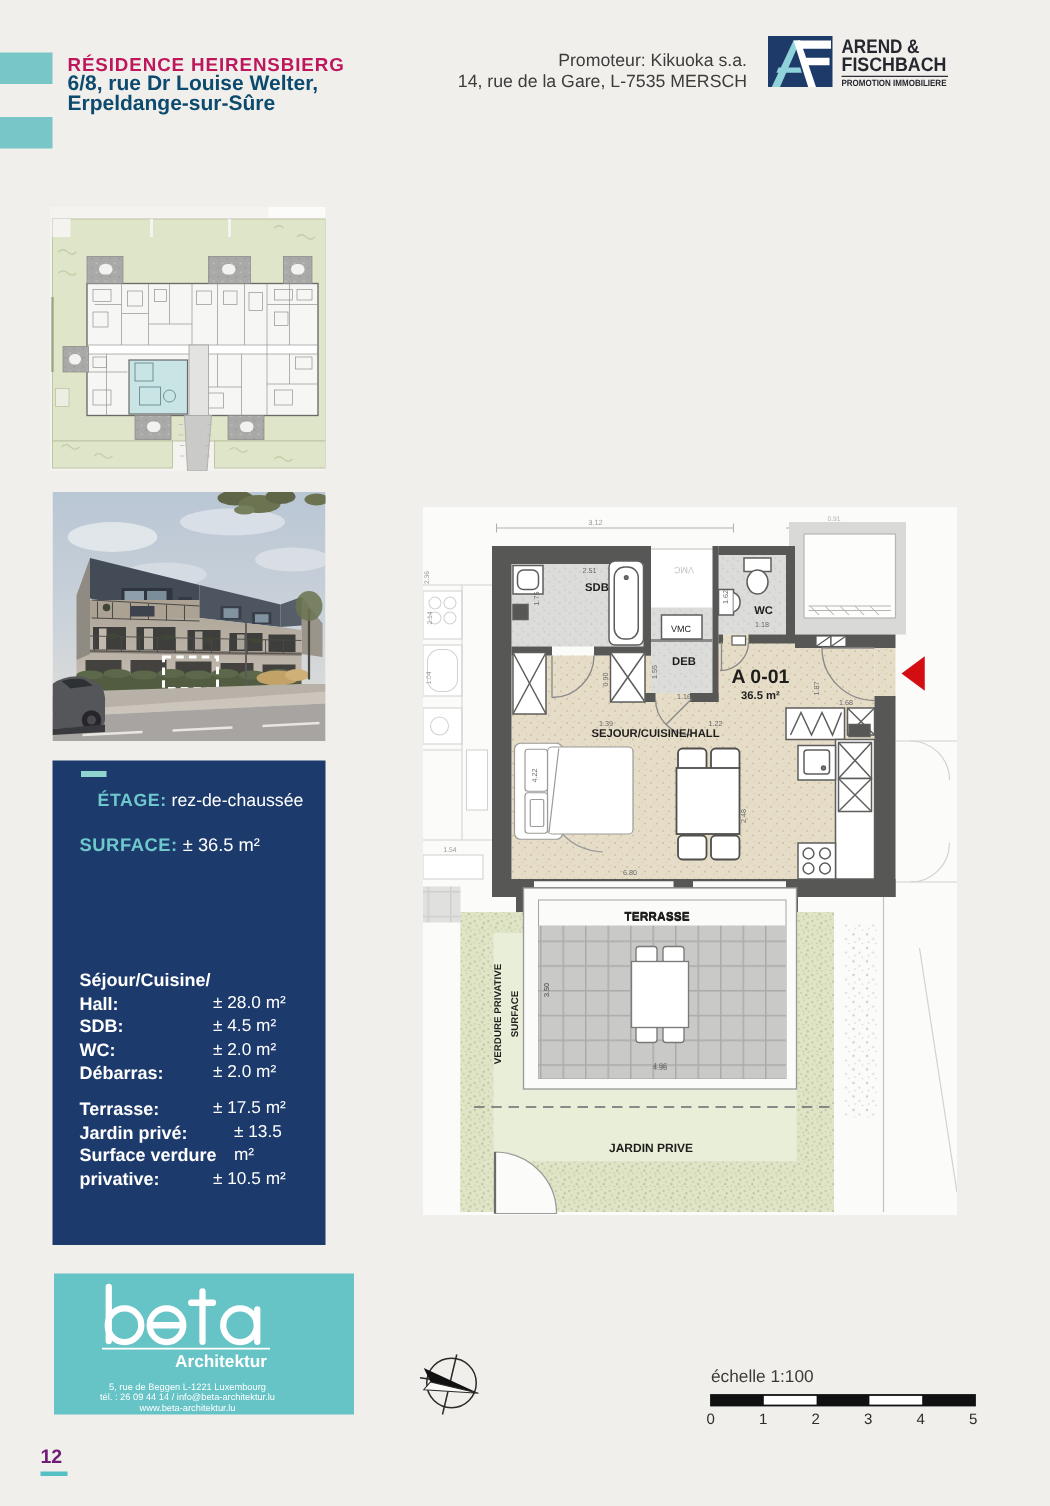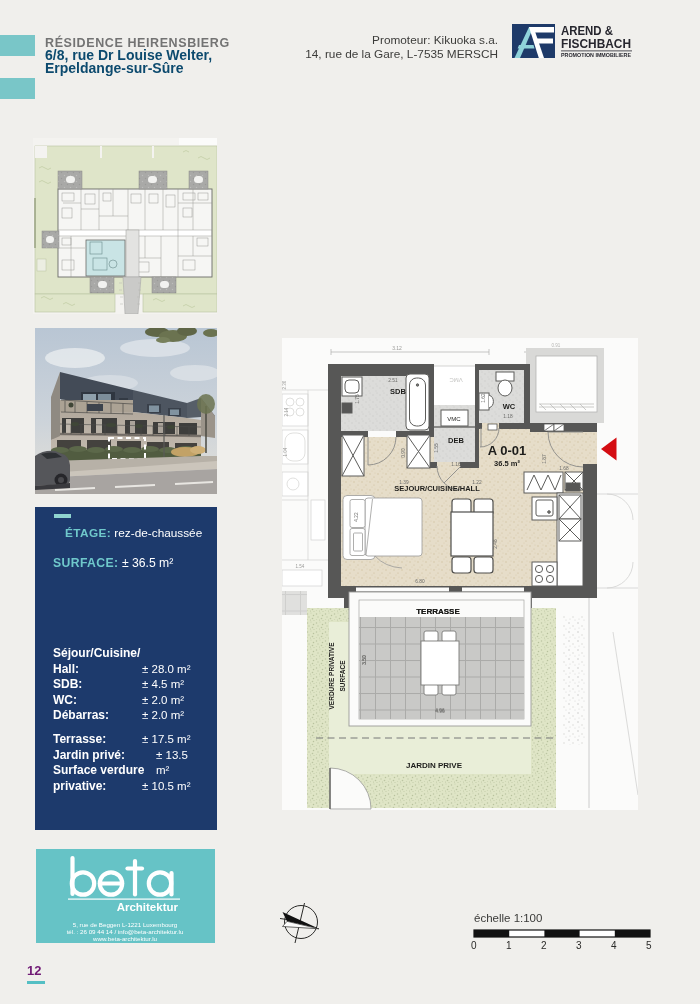--- a/index.html
+++ b/index.html
@@ -6,21 +6,21 @@
 #page{position:relative;width:700px;height:1004px;background:#f0efec;overflow:hidden;
   font-family:"Liberation Sans",sans-serif;}
 .abs{position:absolute;}
 </style>
 </head>
 <body>
 <div id="page">
 
 <div class="abs" style="left:0;top:35px;width:35px;height:21px;background:#79c6c8;"></div>
 <div class="abs" style="left:0;top:78px;width:35px;height:21px;background:#79c6c8;"></div>
-<div class="abs" style="left:45px;top:36px;font-size:12.5px;font-weight:bold;letter-spacing:.6px;color:#737373;">RÉSIDENCE HEIRENSBIERG</div>
+<div class="abs" style="left:45px;top:36px;font-size:12.5px;font-weight:bold;letter-spacing:.6px;color:#be185d;">RÉSIDENCE HEIRENSBIERG</div>
 <div class="abs" style="left:45px;top:48.5px;font-size:14px;font-weight:bold;color:#0c4a6e;line-height:13.5px;">6/8, rue Dr Louise Welter,<br>Erpeldange-sur-Sûre</div>
 <div class="abs" style="left:298px;top:33px;width:200px;text-align:right;font-size:11.8px;color:#3c3c3a;line-height:14px;">Promoteur: Kikuoka s.a.<br>14, rue de la Gare, L-7535 MERSCH</div>
 
 <svg class="abs" style="left:505px;top:20px;" width="150" height="44" viewBox="0 0 150 44">
 <rect x="7" y="4" width="43" height="34" fill="#1e3a69"></rect>
 <polygon points="24,7 28.5,7 15,38 9.5,38" fill="#8fd2da"></polygon>
 <polygon points="24,7 28.5,7 39,38 33.8,38" fill="#ffffff"></polygon>
 <polygon points="14,25 28.5,25 29.5,28.5 12.6,28.5" fill="#8fd2da"></polygon>
 <polygon points="27,7 49,7 49,12.5 29,12.5" fill="#ffffff"></polygon>
 <polygon points="31.5,18.5 48,18.5 48,23.5 33,23.5" fill="#ffffff"></polygon>
@@ -303,21 +303,21 @@
     <div style="font-weight:bold;">WC:<span style="position:absolute;left:89px;font-weight:normal;font-size:11.5px;">± 2.0 m²</span></div>
     <div style="font-weight:bold;">Débarras:<span style="position:absolute;left:89px;font-weight:normal;font-size:11.5px;">± 2.0 m²</span></div>
     <div style="height:8px;"></div>
     <div style="font-weight:bold;">Terrasse:<span style="position:absolute;left:89px;font-weight:normal;font-size:11.5px;">± 17.5 m²</span></div>
     <div style="font-weight:bold;">Jardin privé:<span style="position:absolute;left:103px;font-weight:normal;font-size:11.5px;">± 13.5 m²</span></div>
     <div style="font-weight:bold;">Surface verdure</div>
     <div style="font-weight:bold;">privative:<span style="position:absolute;left:89px;font-weight:normal;font-size:11.5px;">± 10.5 m²</span></div>
   </div>
 </div>
 
-<div class="abs" style="left:36px;top:849px;width:179px;height:94px;background:#66c3c6;">
+<div class="abs" style="left:36px;top:849px;width:200px;height:94px;background:#66c3c6;">
 <svg width="179" height="94" viewBox="0 0 179 94">
 <g stroke="#ffffff" stroke-width="4.2" fill="none" stroke-linecap="round">
 <line x1="36.5" y1="9" x2="36.5" y2="45"></line>
 <circle cx="47" cy="34.5" r="11.2"></circle>
 <circle cx="75" cy="34.5" r="11.2"></circle>
 <line x1="64" y1="34.5" x2="86" y2="34.5"></line>
 <line x1="99" y1="12" x2="99" y2="45.5"></line>
 <line x1="91.5" y1="19.5" x2="106" y2="19.5"></line>
 <circle cx="124" cy="34.5" r="11.2"></circle>
 <line x1="135.5" y1="24" x2="135.5" y2="45.5"></line>

